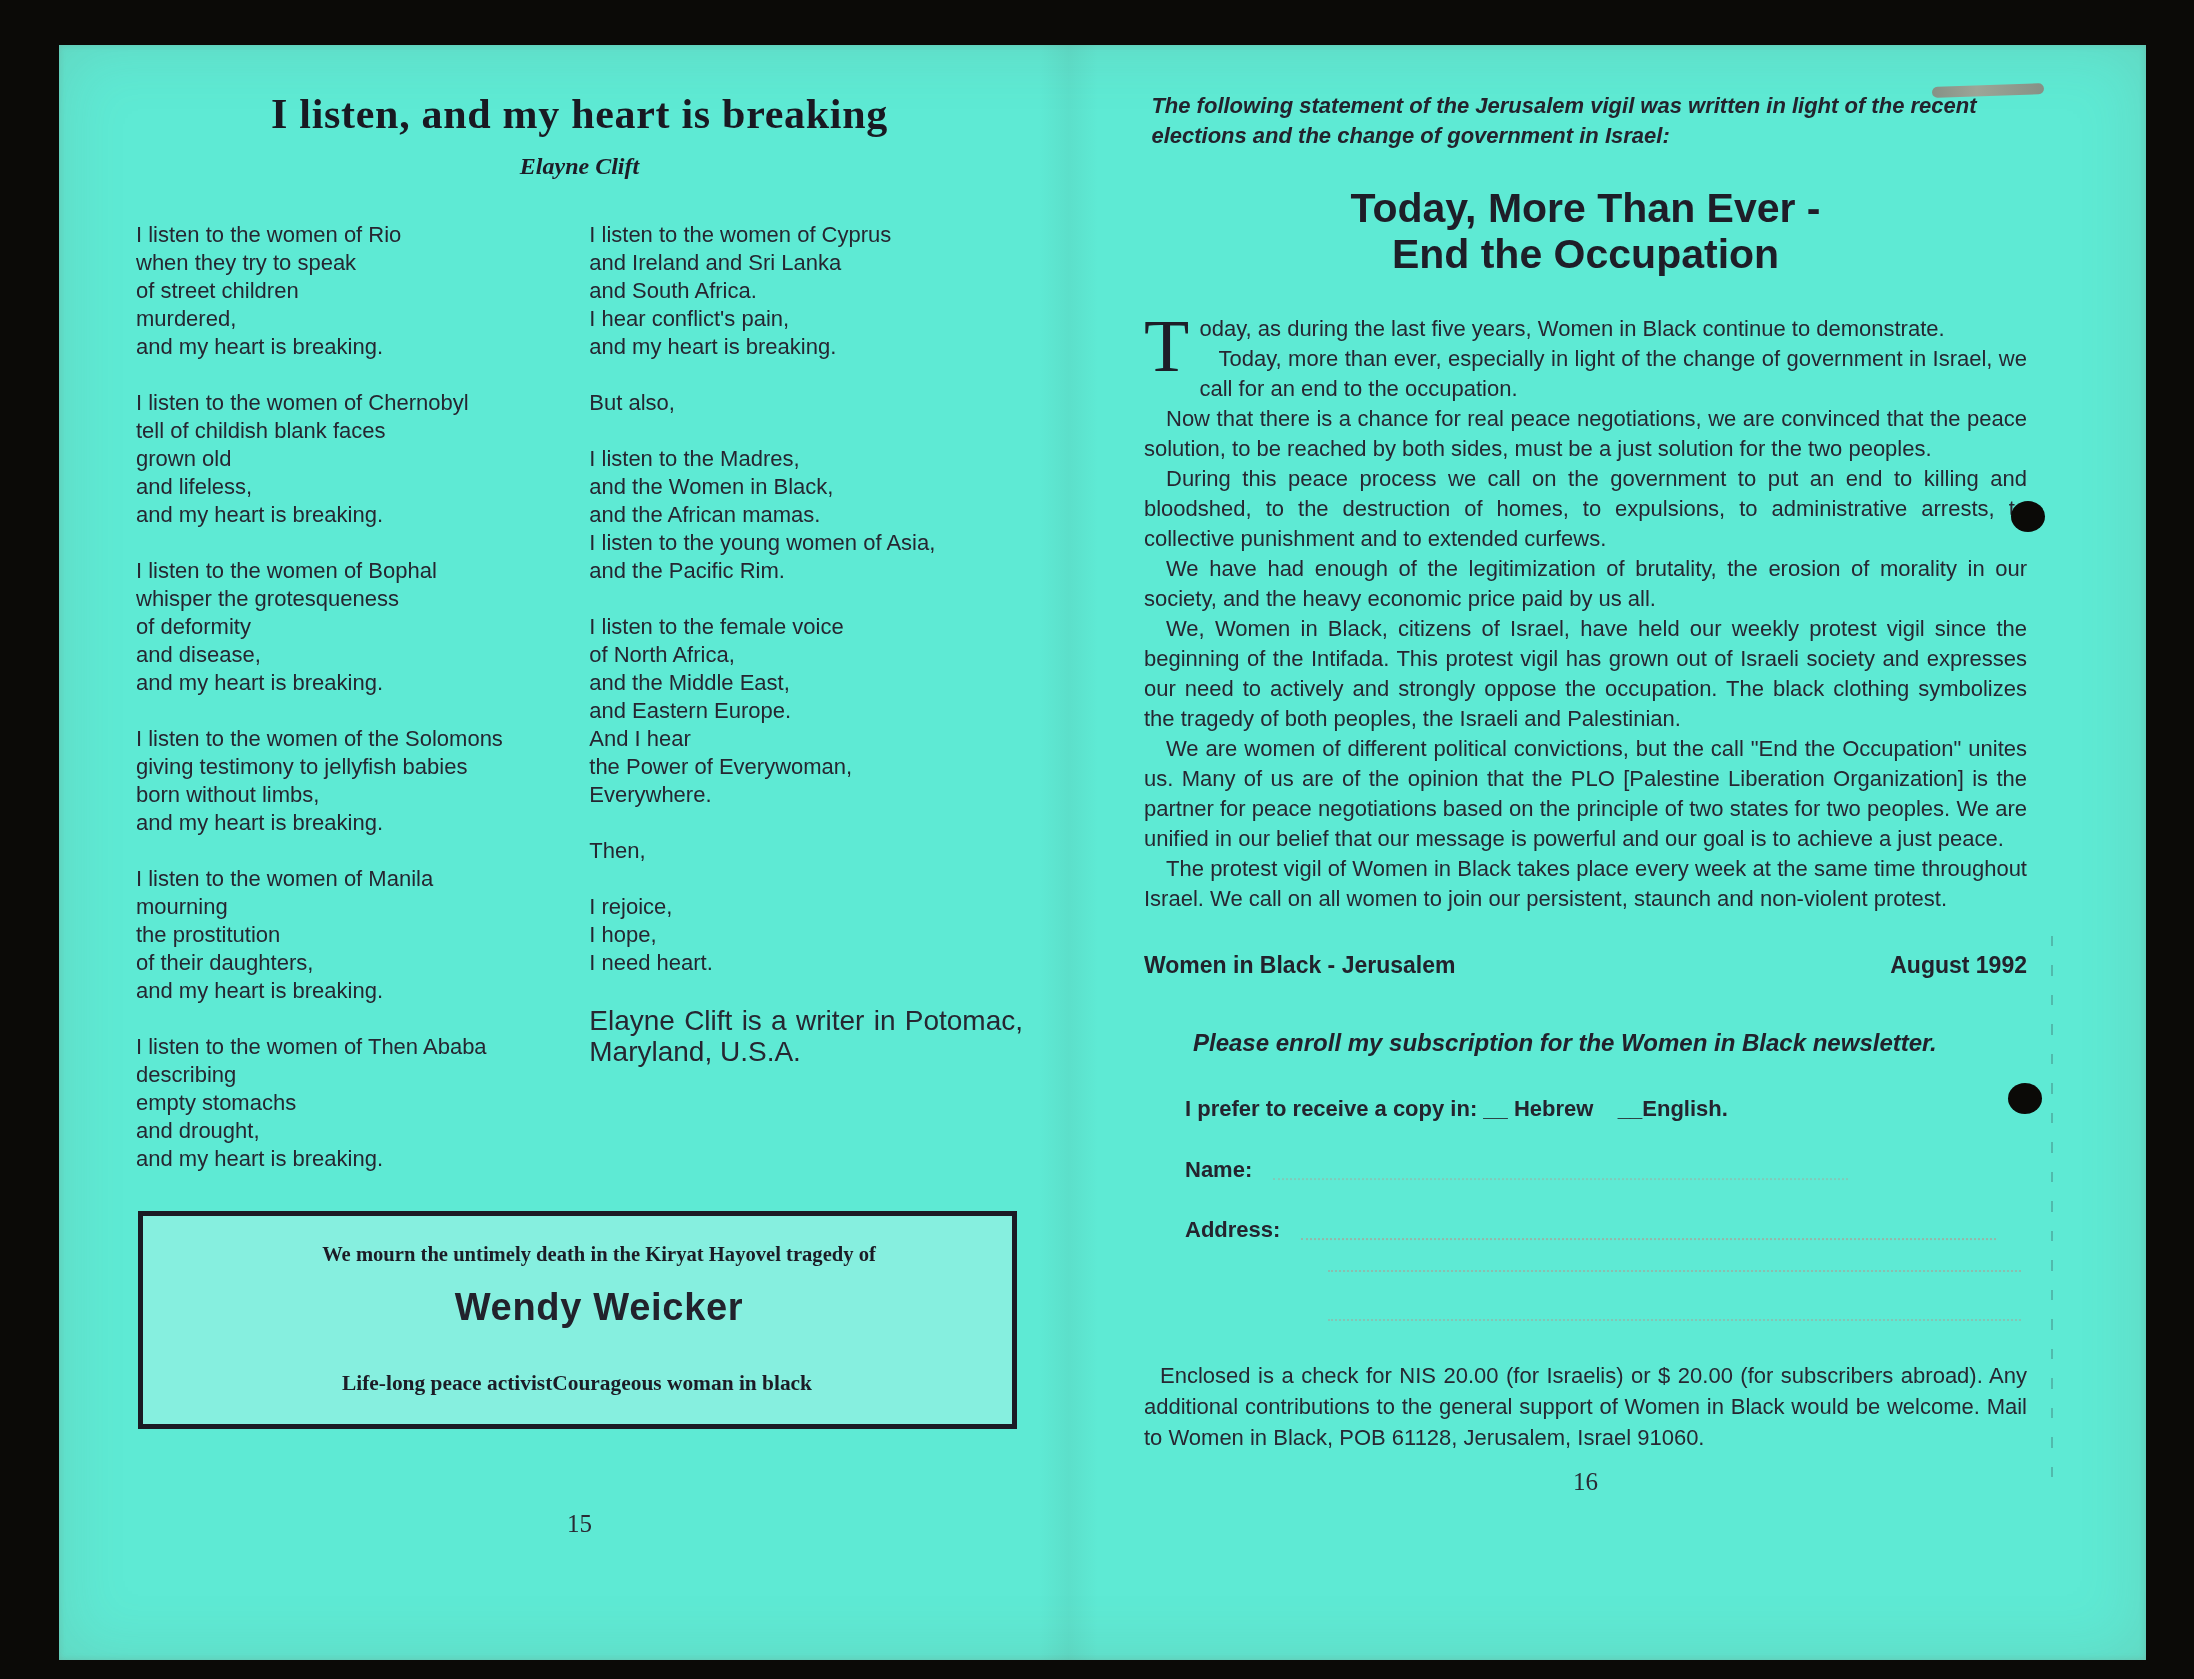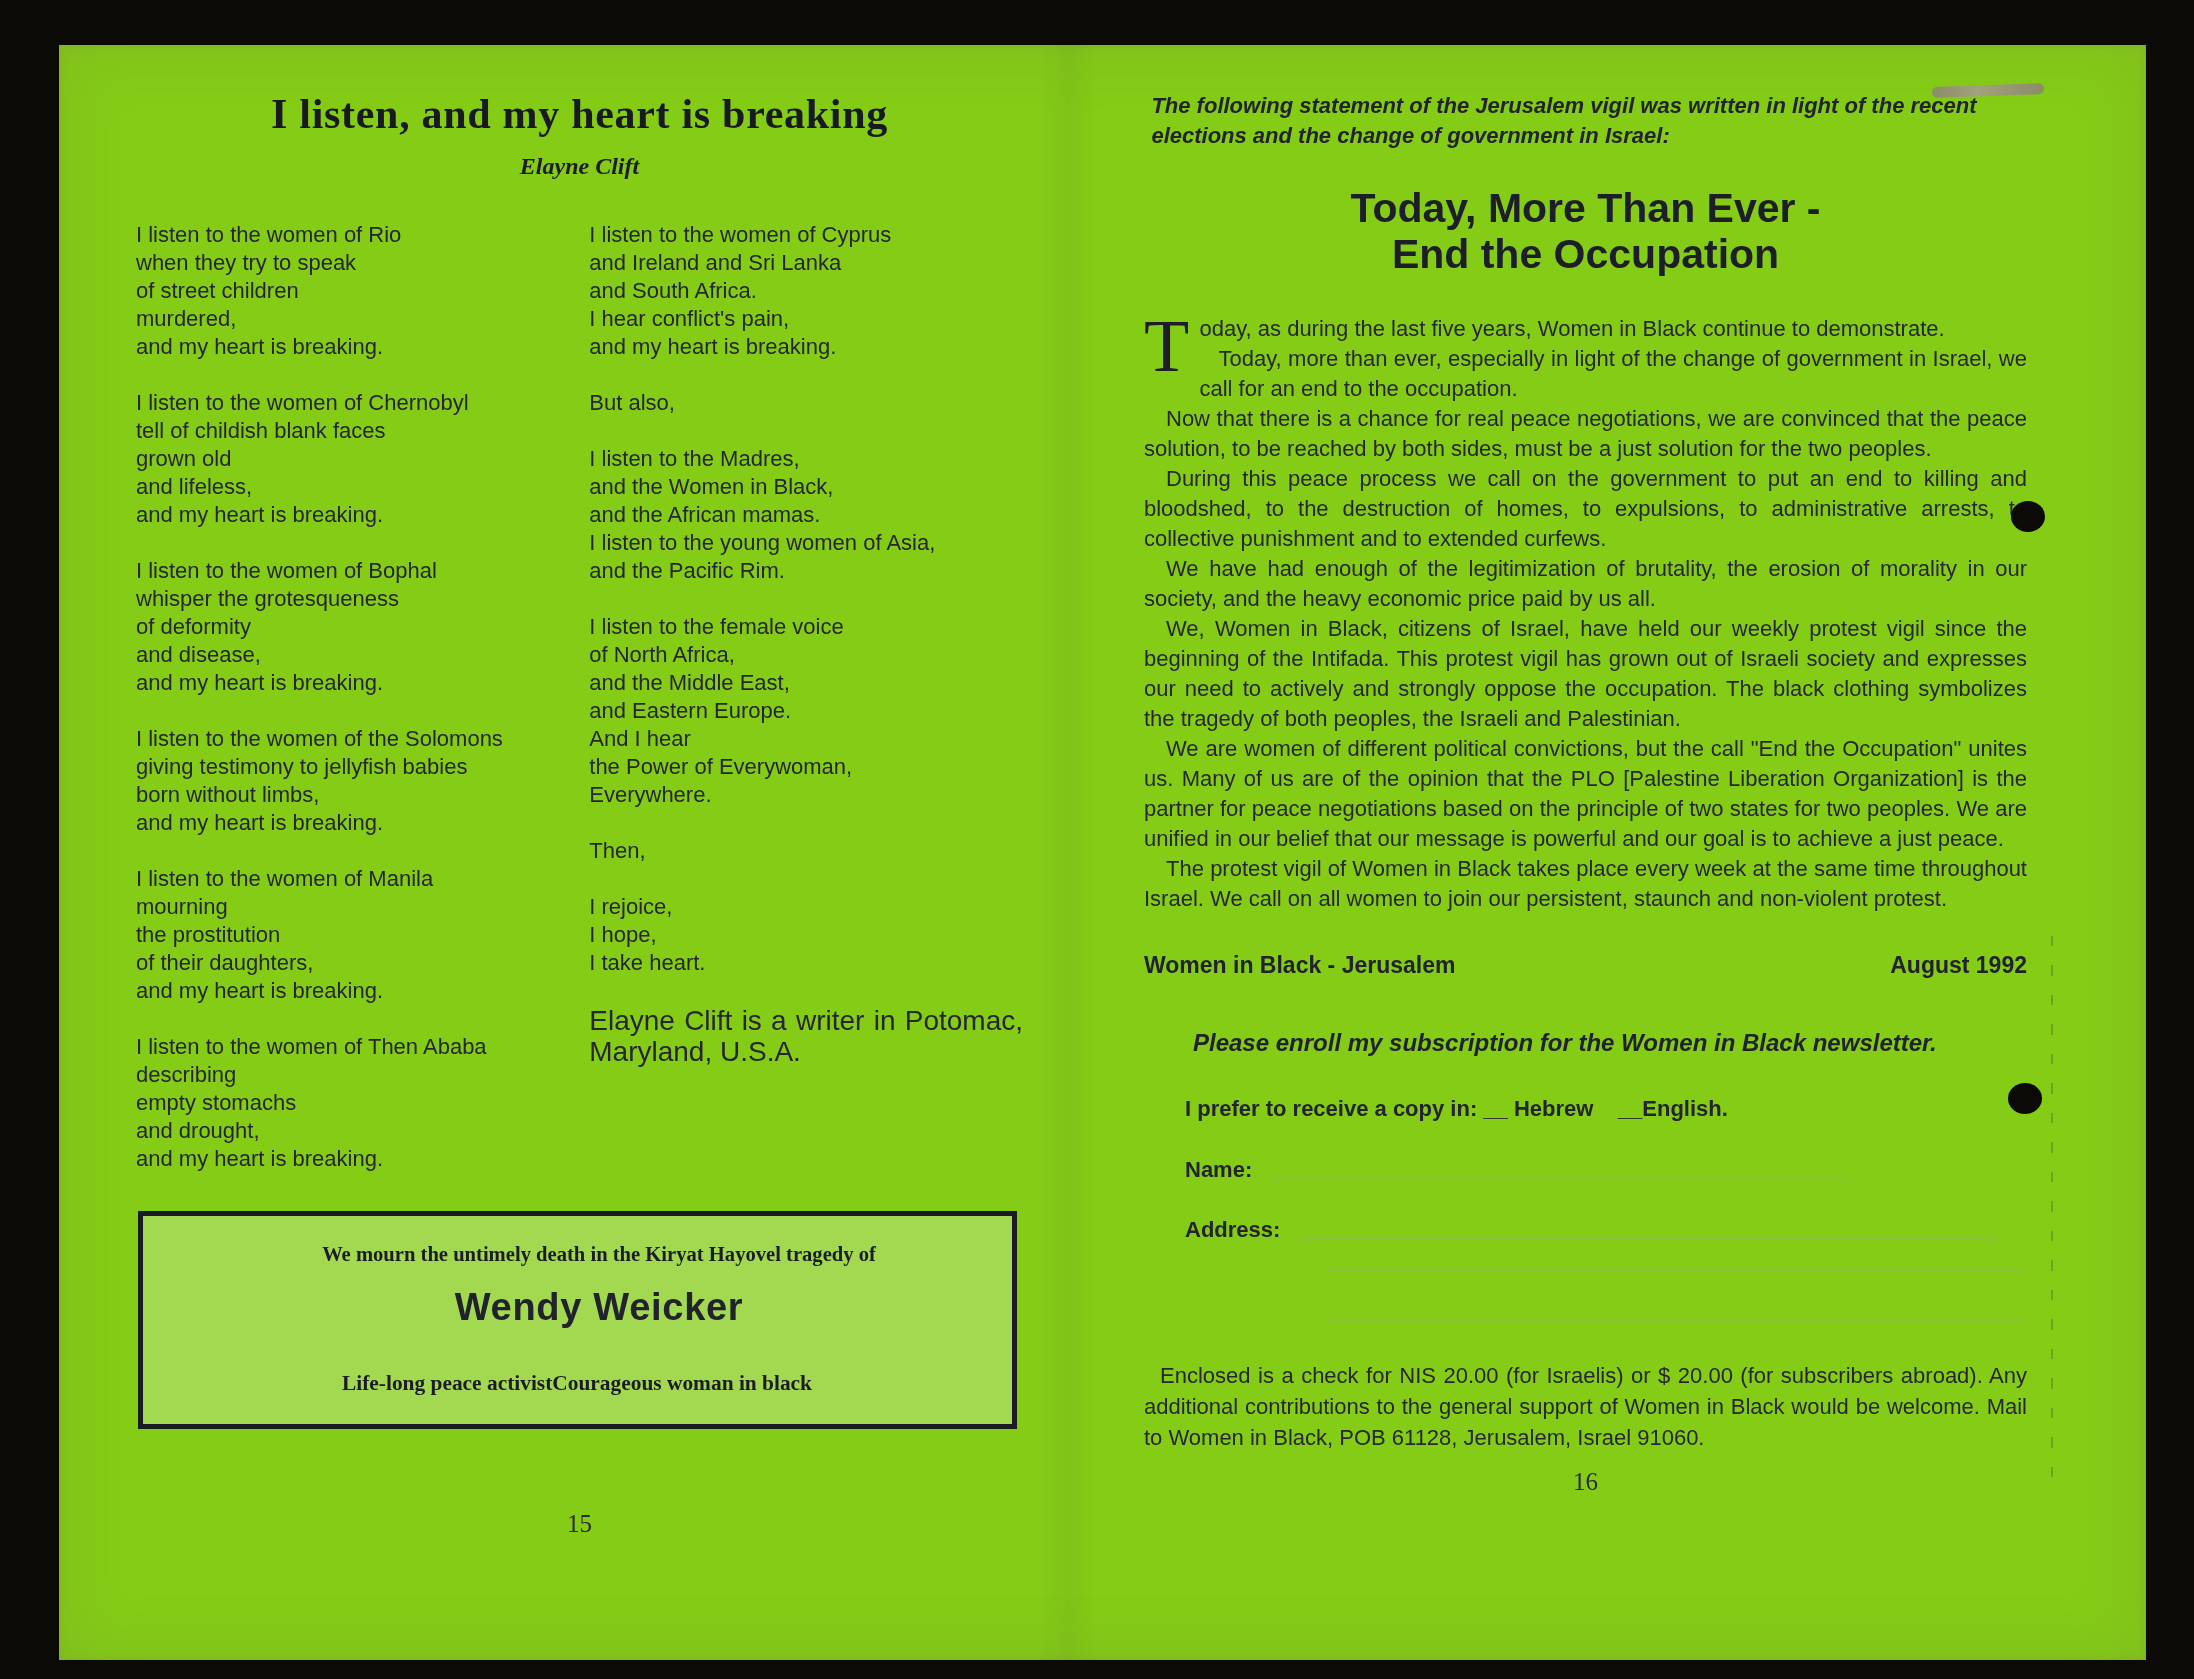--- a/index.html
+++ b/index.html
@@ -5,21 +5,21 @@
   html,body{margin:0;padding:0;}
   body{
     width:2194px;height:1679px;position:relative;
     background:#0b0a07;
     font-family:"Liberation Sans",sans-serif;
     color:#24242e;
     overflow:hidden;
   }
   .paper{
     position:absolute;left:59px;top:45px;width:2087px;height:1615px;
-    background:#84cc16;
+    background:#5eead4;
     box-shadow:inset 0 0 66px rgba(120,110,95,.18), inset 0 0 5.9px rgba(120,110,95,.25);
   }
   .fold{
     position:absolute;left:980px;top:0;width:59px;height:100%;
     background:linear-gradient(90deg,rgba(0,0,0,0) 0%,rgba(60,55,45,.06) 50%,rgba(0,0,0,0) 100%);
   }
   .hole{position:absolute;width:34px;height:31px;border-radius:50%;background:#0b0a07;}
   .hole1{left:1952px;top:456px;}
   .hole2{left:1949px;top:1038px;}
   .smudge{
@@ -142,21 +142,21 @@
           <div class="stanza"><span>I listen to the women of Manila</span><br><span>mourning</span><br><span>the prostitution</span><br><span>of their daughters,</span><br><span>and my heart is breaking.</span></div>
           <div class="stanza"><span>I listen to the women of Then Ababa</span><br><span>describing</span><br><span>empty stomachs</span><br><span>and drought,</span><br><span>and my heart is breaking.</span></div>
         </div>
       <div class="pcol2">
         <div>
             <div class="stanza"><span>I listen to the women of Cyprus</span><br><span>and Ireland and Sri Lanka</span><br><span>and South Africa.</span><br><span>I hear conflict's pain,</span><br><span>and my heart is breaking.</span></div>
             <div class="stanza"><span>But also,</span></div>
             <div class="stanza"><span>I listen to the Madres,</span><br><span>and the Women in Black,</span><br><span>and the African mamas.</span><br><span>I listen to the young women of Asia,</span><br><span>and the Pacific Rim.</span></div>
             <div class="stanza"><span>I listen to the female voice</span><br><span>of North Africa,</span><br><span>and the Middle East,</span><br><span>and Eastern Europe.</span><br><span>And I hear</span><br><span>the Power of Everywoman,</span><br><span>Everywhere.</span></div>
             <div class="stanza"><span>Then,</span></div>
-            <div class="stanza"><span>I rejoice,</span><br><span>I hope,</span><br><span>I take heart.</span></div>
+            <div class="stanza"><span>I rejoice,</span><br><span>I hope,</span><br><span>I need heart.</span></div>
           </div>
         <div class="authnote">Elayne Clift is a writer in Potomac, Maryland, U.S.A.</div>
       </div>
     </div>
     <div class="memorial">
       <div class="mem-intro">We mourn the untimely death in the Kiryat Hayovel tragedy of</div>
       <div class="mem-name">Wendy Weicker</div>
       <div class="mem-captions">
         <span>Life-long peace activist</span>
         <span>Courageous woman in black</span>

